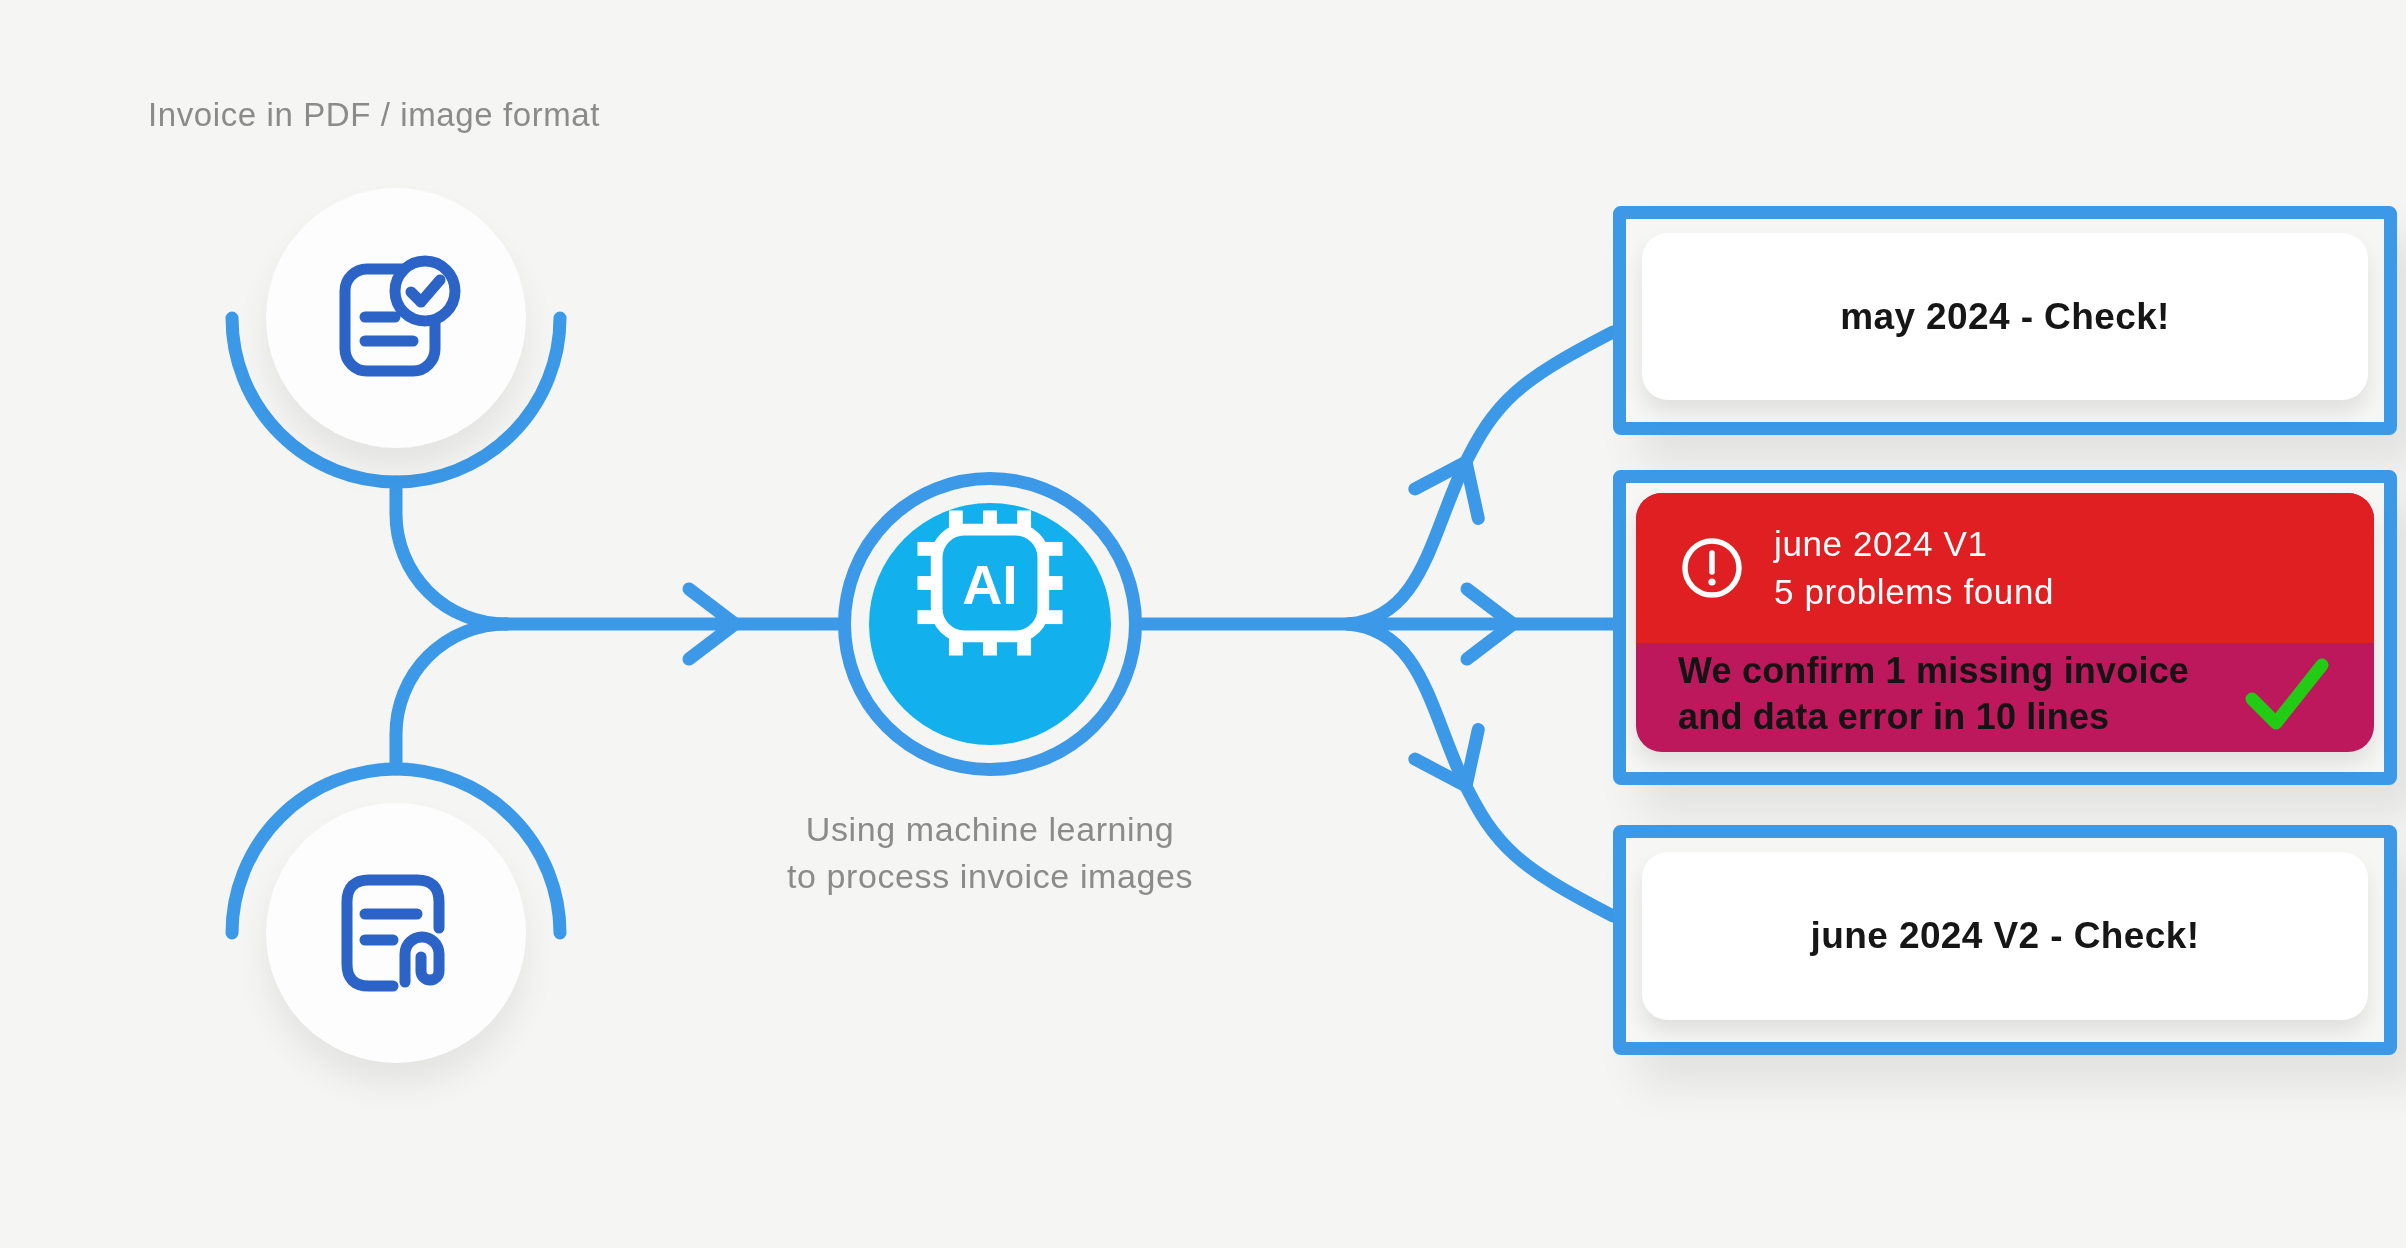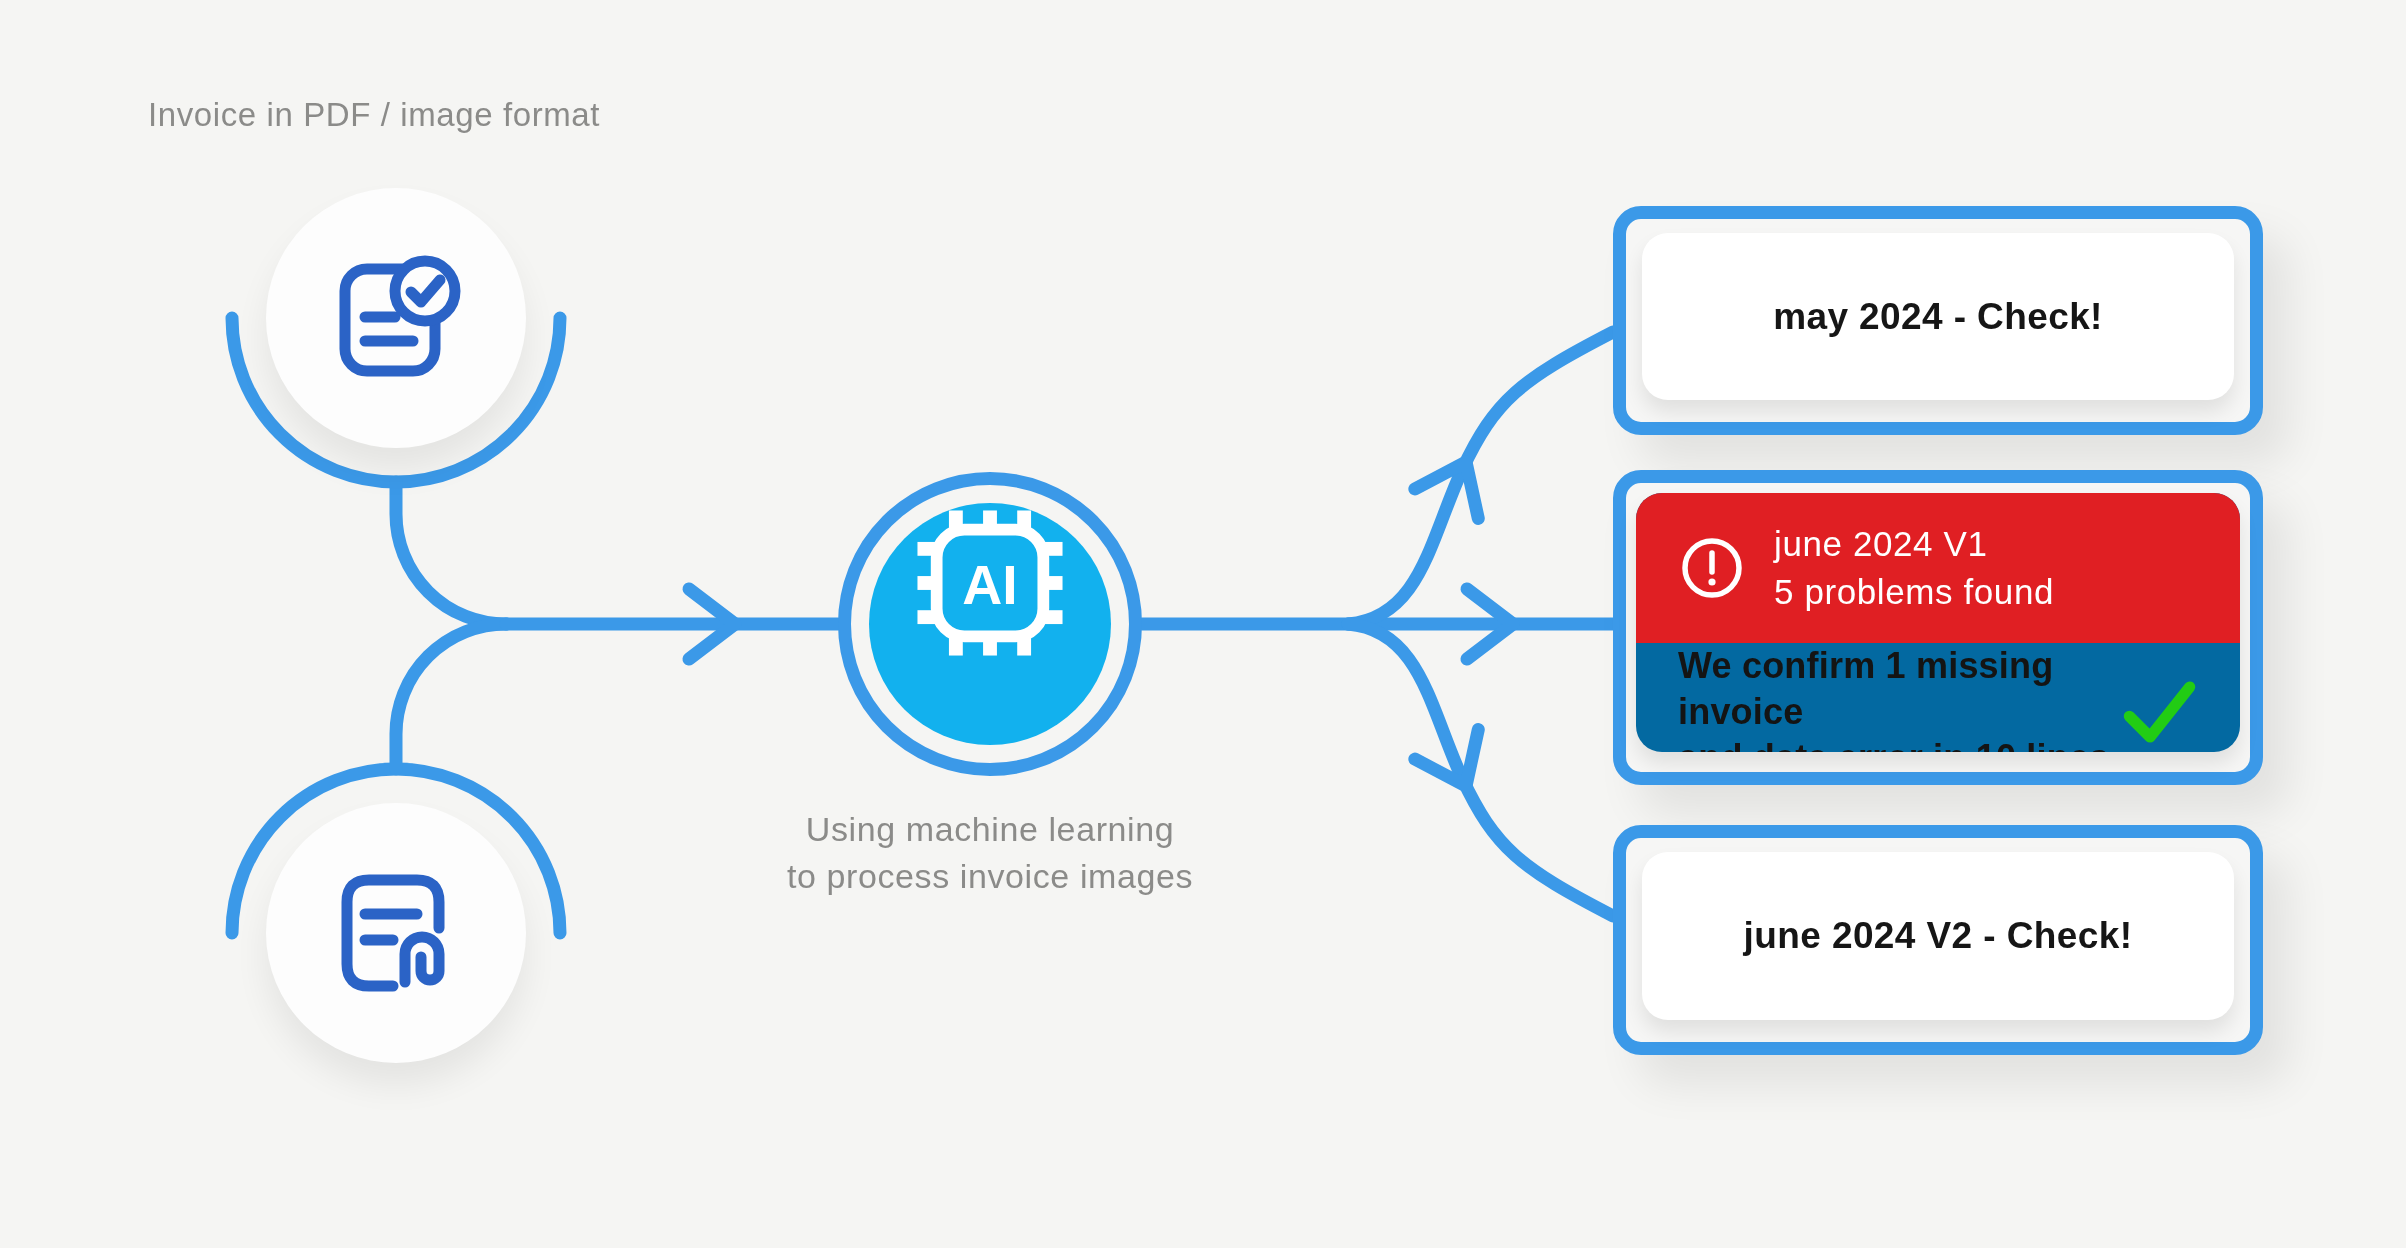--- a/index.html
+++ b/index.html
@@ -30,35 +30,35 @@
     background:#12b1ee;display:flex;align-items:flex-start;justify-content:center;
   }
   .chip-stroke{fill:none;stroke:#ffffff;stroke-width:11;}
   .ai-caption{
     position:absolute;left:690px;top:806px;width:600px;text-align:center;
     color:#8b8b89;font-size:34px;line-height:47px;letter-spacing:.6px;font-weight:500;
   }
 
   
   .result-box{
-    position:absolute;left:1613px;width:650px;box-sizing:border-box;
-    border:13px solid #3b99e8;border-radius:28px;background:#f6f6f5;
+    position:absolute;left:1613px;width:784px;box-sizing:border-box;
+    border:13px solid #3b99e8;border-radius:8px;background:#f6f6f5;
     box-shadow:26px 30px 44px rgba(0,0,0,.08);
   }
   .inner-card{
     position:absolute;left:16px;right:16px;top:14px;bottom:22px;
     background:#ffffff;border-radius:26px;box-shadow:0 12px 20px rgba(0,0,0,.09);
     display:flex;align-items:center;justify-content:center;
   }
   .box-label{font-size:37px;font-weight:600;color:#161616;letter-spacing:.4px;}
 
   .alert-card{
     position:absolute;left:10px;right:10px;top:10px;bottom:20px;
     border-radius:26px;box-shadow:0 12px 20px rgba(0,0,0,.09);
-    display:flex;flex-direction:column;overflow:hidden;background:#0369a1;
+    display:flex;flex-direction:column;overflow:hidden;background:#be185d;
   }
   .alert-header{
     height:150px;background:#e01f23;color:#ffffff;flex:0 0 auto;
     display:flex;align-items:center;padding-left:44px;gap:30px;
   }
   .alert-header-text{font-size:35px;line-height:48px;font-weight:500;letter-spacing:.6px;}
   .alert-body{
     flex:1;display:flex;align-items:center;justify-content:space-between;
     padding:0 42px 8px 42px;
   }

